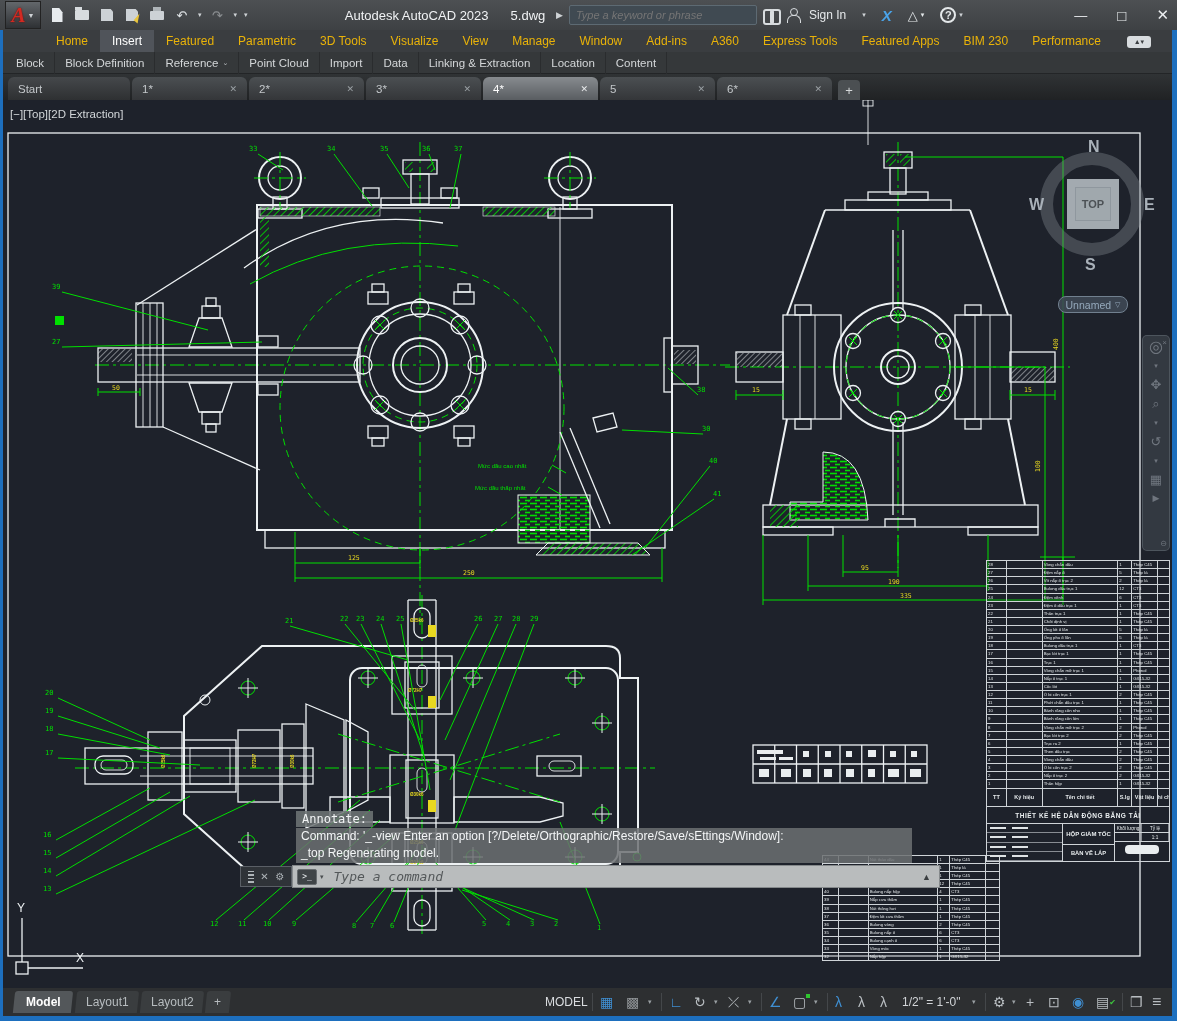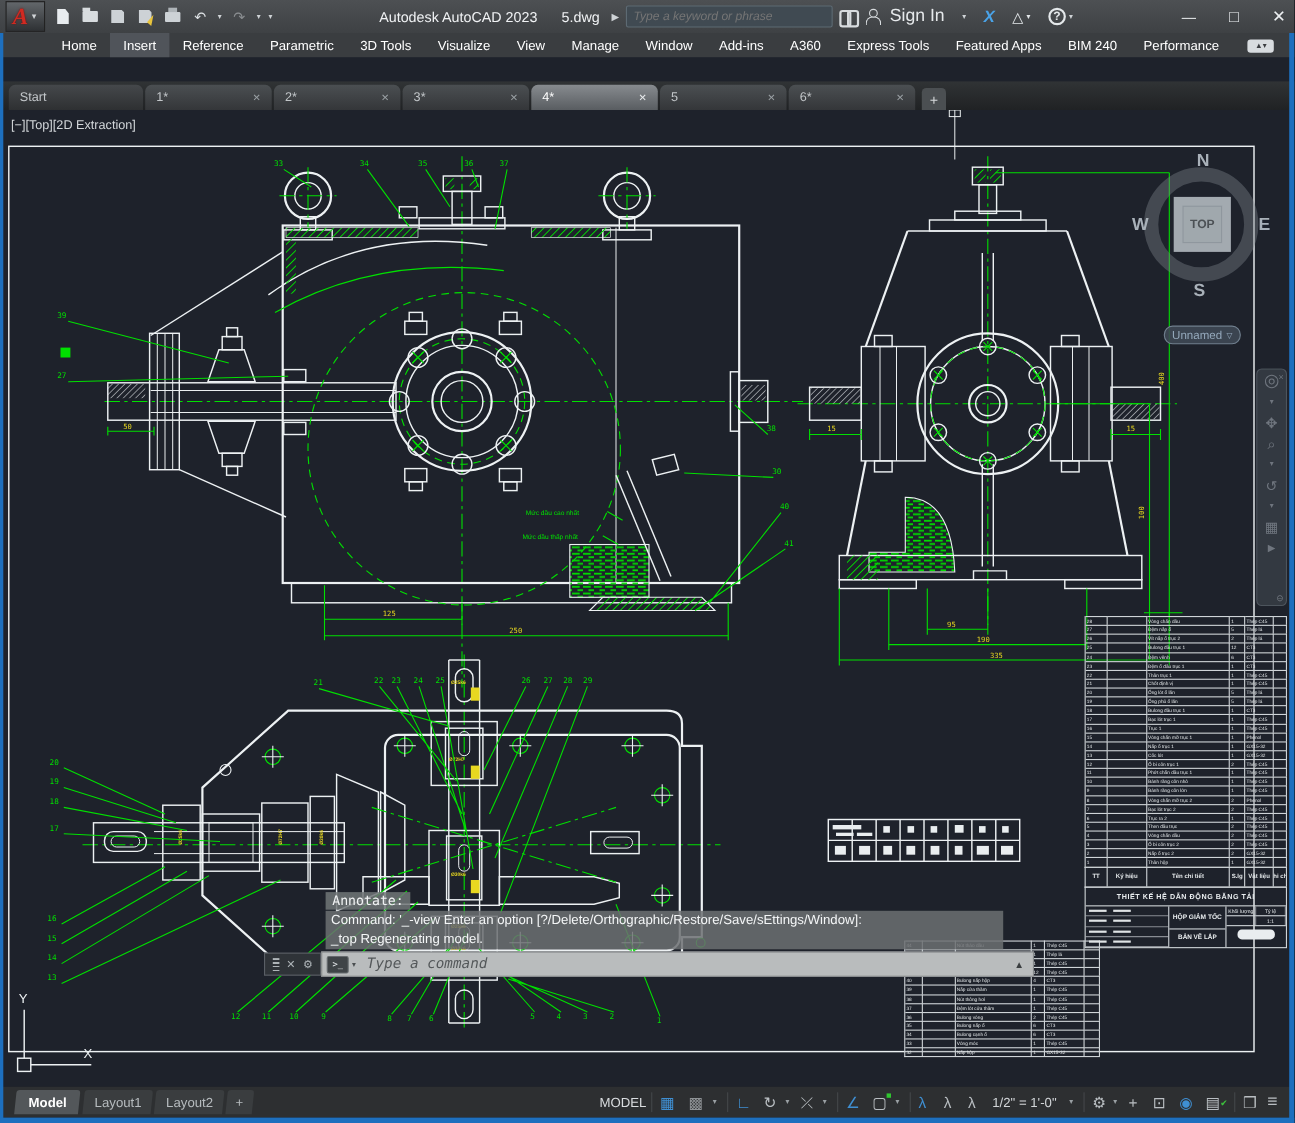--- a/index.html
+++ b/index.html
@@ -24,29 +24,29 @@
   .titletext{position:absolute;left:300px;top:0;width:290px;height:30px;display:flex;align-items:center;justify-content:center;gap:22px;color:#f0f2f4;font-size:13px;}
   .searchwrap{position:absolute;left:556px;top:5px;display:flex;align-items:center;gap:6px;}
   .searcharrow{color:#cfd3d6;font-size:9px;}
   .searchbox{width:188px;height:20px;background:#404a52;border:1px solid #5d6a73;border-radius:2px;color:#8d97a0;font-size:11px;font-style:italic;padding:0 6px;}
   .binoc{width:18px;height:12px;position:relative;}
   .binoc:before,.binoc:after{content:"";position:absolute;top:0;width:7px;height:12px;border:2px solid #d8dcdf;border-radius:3px;}
   .binoc:after{right:0;}
   .person{width:12px;height:14px;position:relative;}
   .person:before{content:"";position:absolute;left:3px;top:0;width:6px;height:6px;border:1.5px solid #d8dcdf;border-radius:50%;}
   .person:after{content:"";position:absolute;left:0;top:7px;width:12px;height:7px;border:1.5px solid #d8dcdf;border-radius:6px 6px 0 0;border-bottom:none;}
-  .signin{color:#e6e9eb;font-size:16px;margin-left:4px;}
+  .signin{color:#e6e9eb;font-size:12px;margin-left:4px;}
   .tb-ico{color:#cfd3d6;font-size:12px;margin-left:10px;display:inline-flex;align-items:center;gap:3px;}
   .xchg{color:#4aa3e8;font-weight:bold;font-style:italic;font-size:15px;}
   .a360{color:#e4e8ea;font-size:13px;}
   .helpq{width:16px;height:16px;border:2px solid #e4e8ea;border-radius:50%;color:#e4e8ea;font-size:11px;font-weight:bold;display:flex;align-items:center;justify-content:center;}
   .winbtns{position:absolute;right:8px;top:0;height:30px;display:flex;align-items:center;gap:30px;color:#eceff1;font-size:13px;}
   
   .ribbontabs{position:absolute;left:0;top:30px;width:1177px;height:22px;background:#3a3d40;display:flex;align-items:flex-end;padding-left:44px;}
-  .rtab{padding:3px 12px;font-size:12px;color:#ffffff;height:22px;display:flex;align-items:center;}
+  .rtab{padding:3px 12px;font-size:12px;color:#eab308;height:22px;display:flex;align-items:center;}
   .rtab.active{background:#50545a;color:#fff;}
   .collapsebtn{margin-left:14px;margin-bottom:4px;width:24px;height:12px;background:#d8dcdf;border-radius:3px;display:flex;align-items:center;justify-content:center;color:#3a3d40;font-size:7px;}
   .ribbonpanels{position:absolute;left:0;top:52px;width:1177px;height:22px;background:#35383a;border-bottom:1px solid #232527;display:flex;align-items:center;padding-left:6px;}
   .rpanel{padding:0 10px;font-size:11.5px;color:#d4d7d9;border-right:1px solid #2a2c2e;height:22px;display:flex;align-items:center;gap:4px;white-space:nowrap;}
   .rpanel .dd{font-size:7px;color:#b9bec1;}
   
   .filetabs{position:absolute;left:0;top:74px;width:1177px;height:26px;background:linear-gradient(#303335,#202224);display:flex;align-items:flex-end;padding-left:8px;gap:2px;}
   .ftab{position:relative;height:23px;display:flex;align-items:center;font-size:11.5px;color:#c3c7ca;background:linear-gradient(#4b4f52,#343639);border-radius:6px 6px 0 0;padding:0 10px;}
   .ftab .x{margin-left:auto;color:#9aa0a4;font-size:9px;padding-left:8px;}
   .ftab.start{width:122px;background:linear-gradient(#45484b,#2e3032);}
@@ -180,36 +180,47 @@
     <div class="winbtns">
       <span>—</span>
       <span style="font-size:15px;">□</span>
       <span style="font-size:15px;">✕</span>
     </div>
   </div>
 
   <div class="ribbontabs" id="ribbontabs">
       <div class="rtab">Home</div>
       <div class="rtab active">Insert</div>
-      <div class="rtab">Reference</div>
+      <div class="rtab">Featured</div>
       <div class="rtab">Parametric</div>
       <div class="rtab">3D Tools</div>
       <div class="rtab">Visualize</div>
       <div class="rtab">View</div>
       <div class="rtab">Manage</div>
       <div class="rtab">Window</div>
       <div class="rtab">Add-ins</div>
       <div class="rtab">A360</div>
       <div class="rtab">Express Tools</div>
       <div class="rtab">Featured Apps</div>
-      <div class="rtab">BIM 240</div>
+      <div class="rtab">BIM 230</div>
       <div class="rtab">Performance</div>
       <div class="collapsebtn">▲▾</div>
     </div>
 
+  <div class="ribbonpanels" id="ribbonpanels">
+      <div class="rpanel">Block</div>
+      <div class="rpanel">Block Definition</div>
+      <div class="rpanel">Reference<span class="dd">⌄</span></div>
+      <div class="rpanel">Point Cloud</div>
+      <div class="rpanel">Import</div>
+      <div class="rpanel">Data</div>
+      <div class="rpanel">Linking &amp; Extraction</div>
+      <div class="rpanel">Location</div>
+      <div class="rpanel">Content</div>
+    </div>
 
   <div class="filetabs">
     <div class="ftab start">
         <span>Start</span>
       </div>
     <div class="ftab num">
         <span>1*</span>
         <span class="x">✕</span>
       </div>
     <div class="ftab num">

